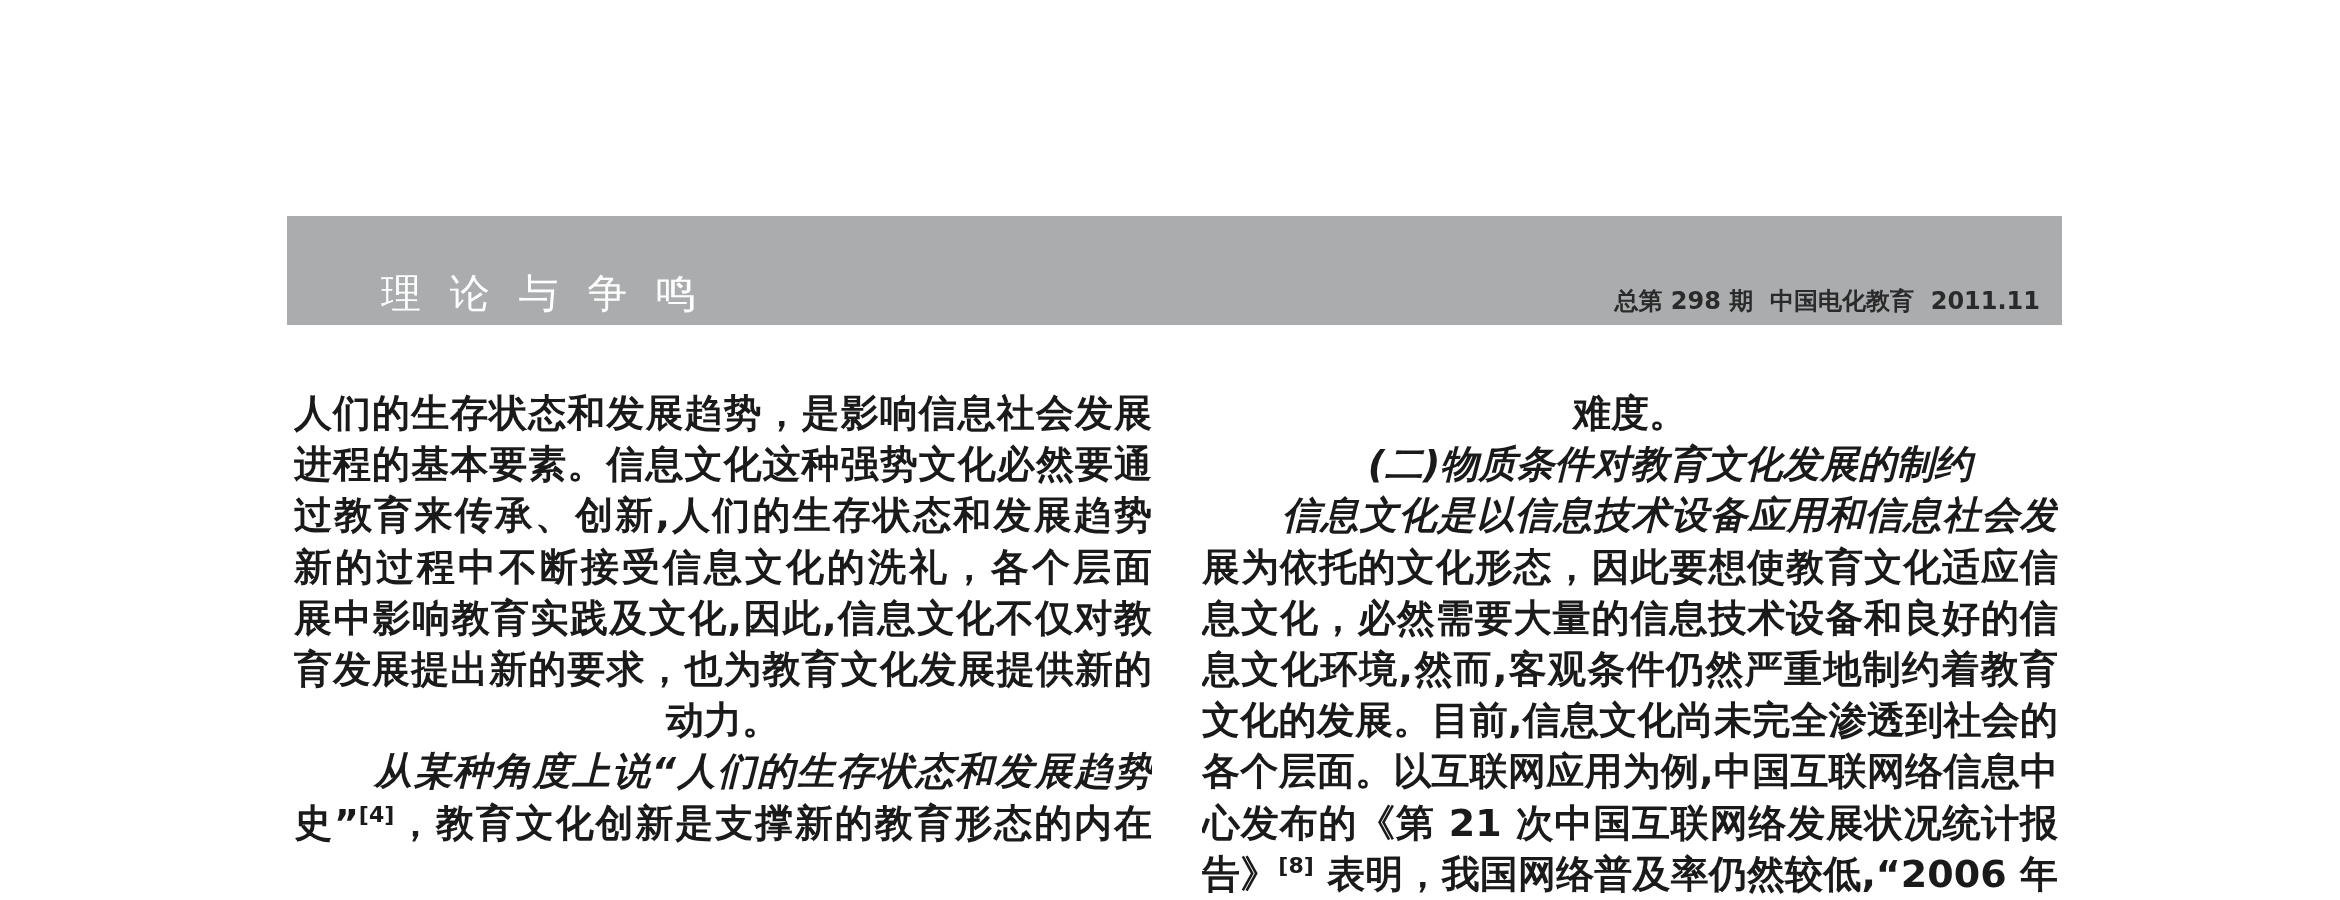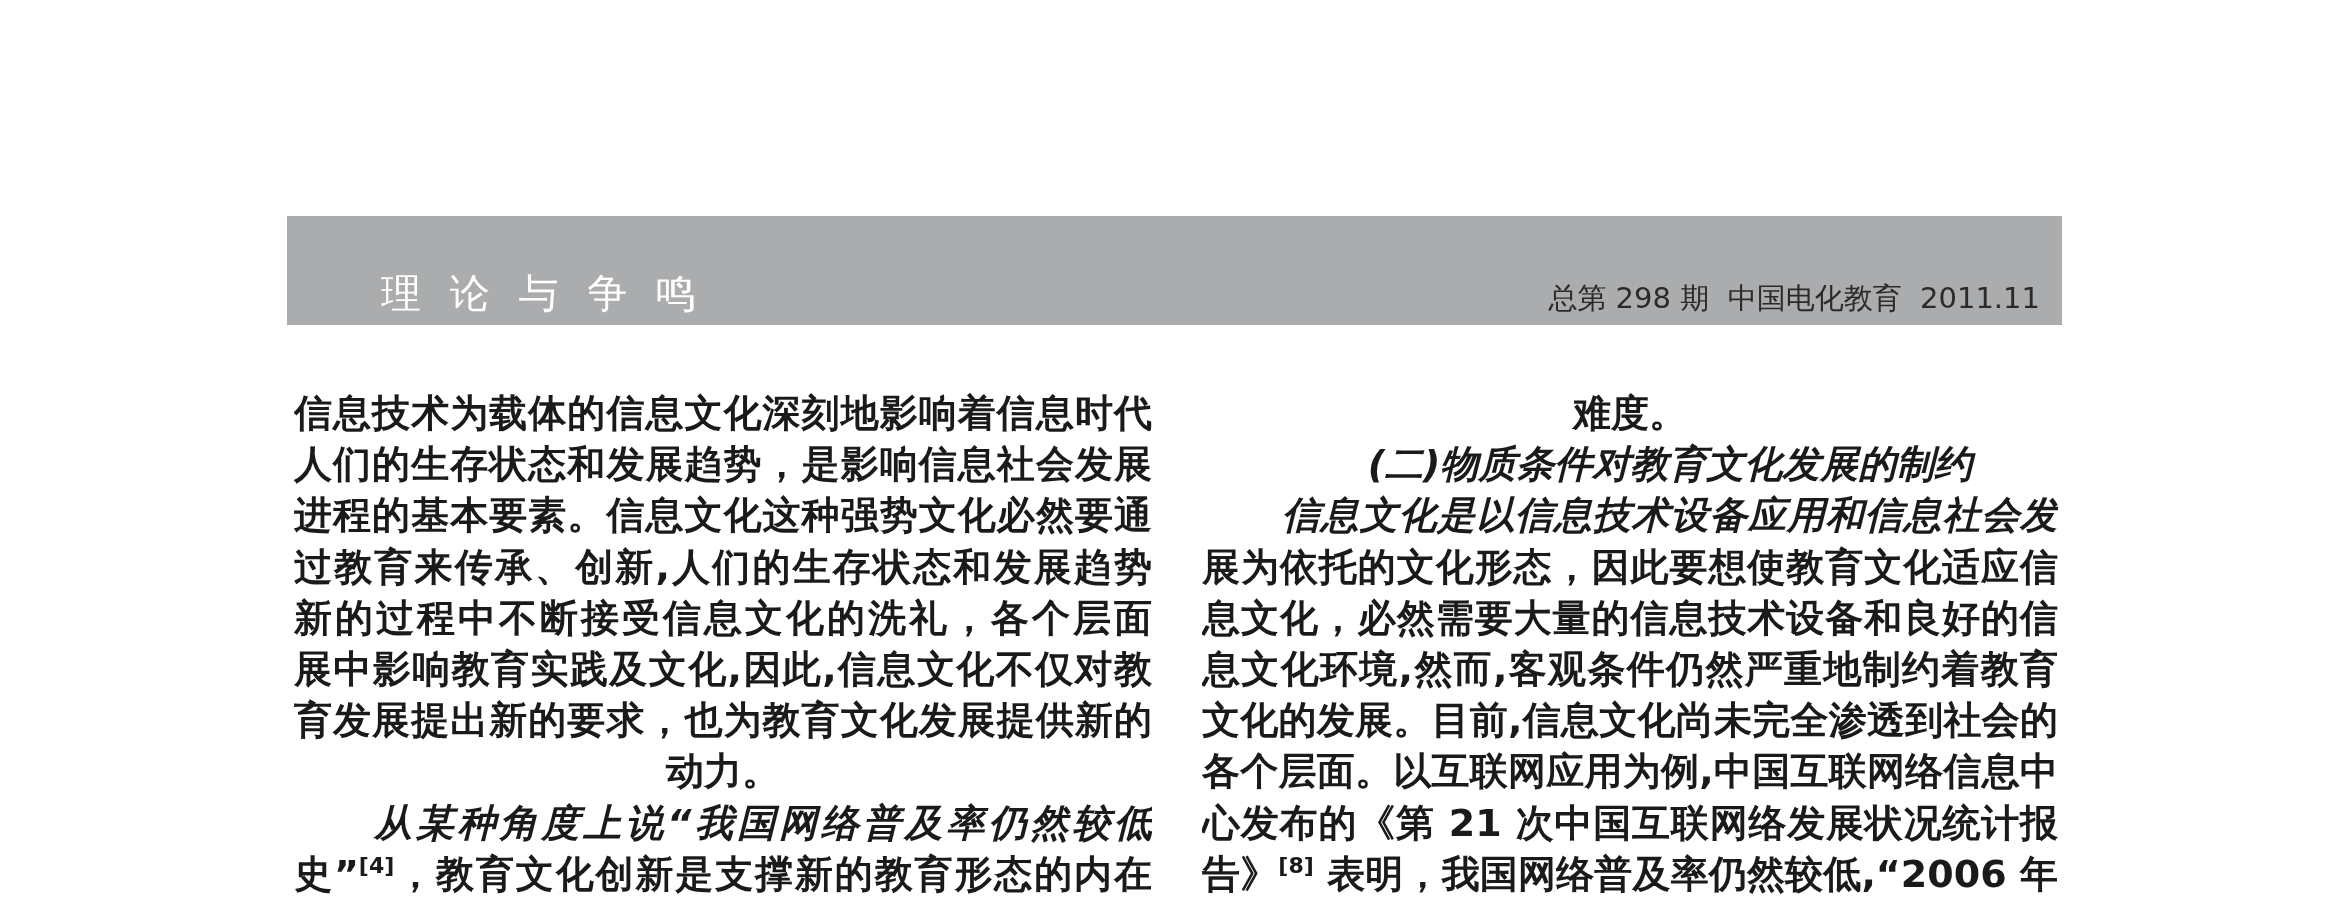--- a/index.html
+++ b/index.html
@@ -21,23 +21,24 @@
     padding:0 22px 12px 94px;
   }
   .section-title{
     color:#ffffff;
     font-size:40px;
     letter-spacing:8px;
     white-space:pre;
     line-height:1;
   }
   .issue-info{
-    font-size:29px;
+    font-size:24px;
     white-space:pre;
     line-height:1;
+    font-weight:bold;
   }
   .column{
     position:absolute;
     top:388px;
     width:858px;
     font-size:38px;
     line-height:51.2px;
     font-weight:bold;
   }
   .col-left{left:294px;}
@@ -65,29 +66,28 @@
 </head>
 <body>
 
 <div class="page">
   <div class="header-bar" style="background: rgb(170, 172, 174);">
     <span class="section-title" style="color: rgb(255, 255, 255);">理 论 与 争 鸣</span>
     <span class="issue-info" style="color: rgb(42, 42, 42);">总第 298 期  中国电化教育  2011.11</span>
   </div>
 
   <div class="column col-left" style="color: rgb(26, 26, 26);">
-      <div class="text-line justify"><span>信息技术为载体的信息文化深刻地影响着信息时代</span></div>
       <div class="text-line justify"><span>人们的生存状态和发展趋势，是影响信息社会发展</span></div>
       <div class="text-line justify"><span>进程的基本要素。信息文化这种强势文化必然要通</span></div>
       <div class="text-line justify"><span>过教育来传承、创新,人们的生存状态和发展趋势</span></div>
       <div class="text-line justify"><span>新的过程中不断接受信息文化的洗礼，各个层面</span></div>
       <div class="text-line justify"><span>展中影响教育实践及文化,因此,信息文化不仅对教</span></div>
       <div class="text-line justify"><span>育发展提出新的要求，也为教育文化发展提供新的</span></div>
       <div class="text-line"><span>动力。</span></div>
-      <div class="text-line justify indent"><span>从某种角度上说“我国网络普及率仍然较低</span></div>
+      <div class="text-line justify indent"><span>从某种角度上说“人们的生存状态和发展趋势</span></div>
       <div class="text-line justify"><span>史”</span><span class="sup">[4]</span><span>，教育文化创新是支撑新的教育形态的内在基</span></div>
     </div>
 
   <div class="column col-right" style="color: rgb(26, 26, 26);">
       <div class="text-line"><span>难度。</span></div>
       <div class="text-line indent"><span>(二)物质条件对教育文化发展的制约</span></div>
       <div class="text-line justify indent"><span>信息文化是以信息技术设备应用和信息社会发</span></div>
       <div class="text-line justify"><span>展为依托的文化形态，因此要想使教育文化适应信</span></div>
       <div class="text-line justify"><span>息文化，必然需要大量的信息技术设备和良好的信</span></div>
       <div class="text-line justify"><span>息文化环境,然而,客观条件仍然严重地制约着教育</span></div>

